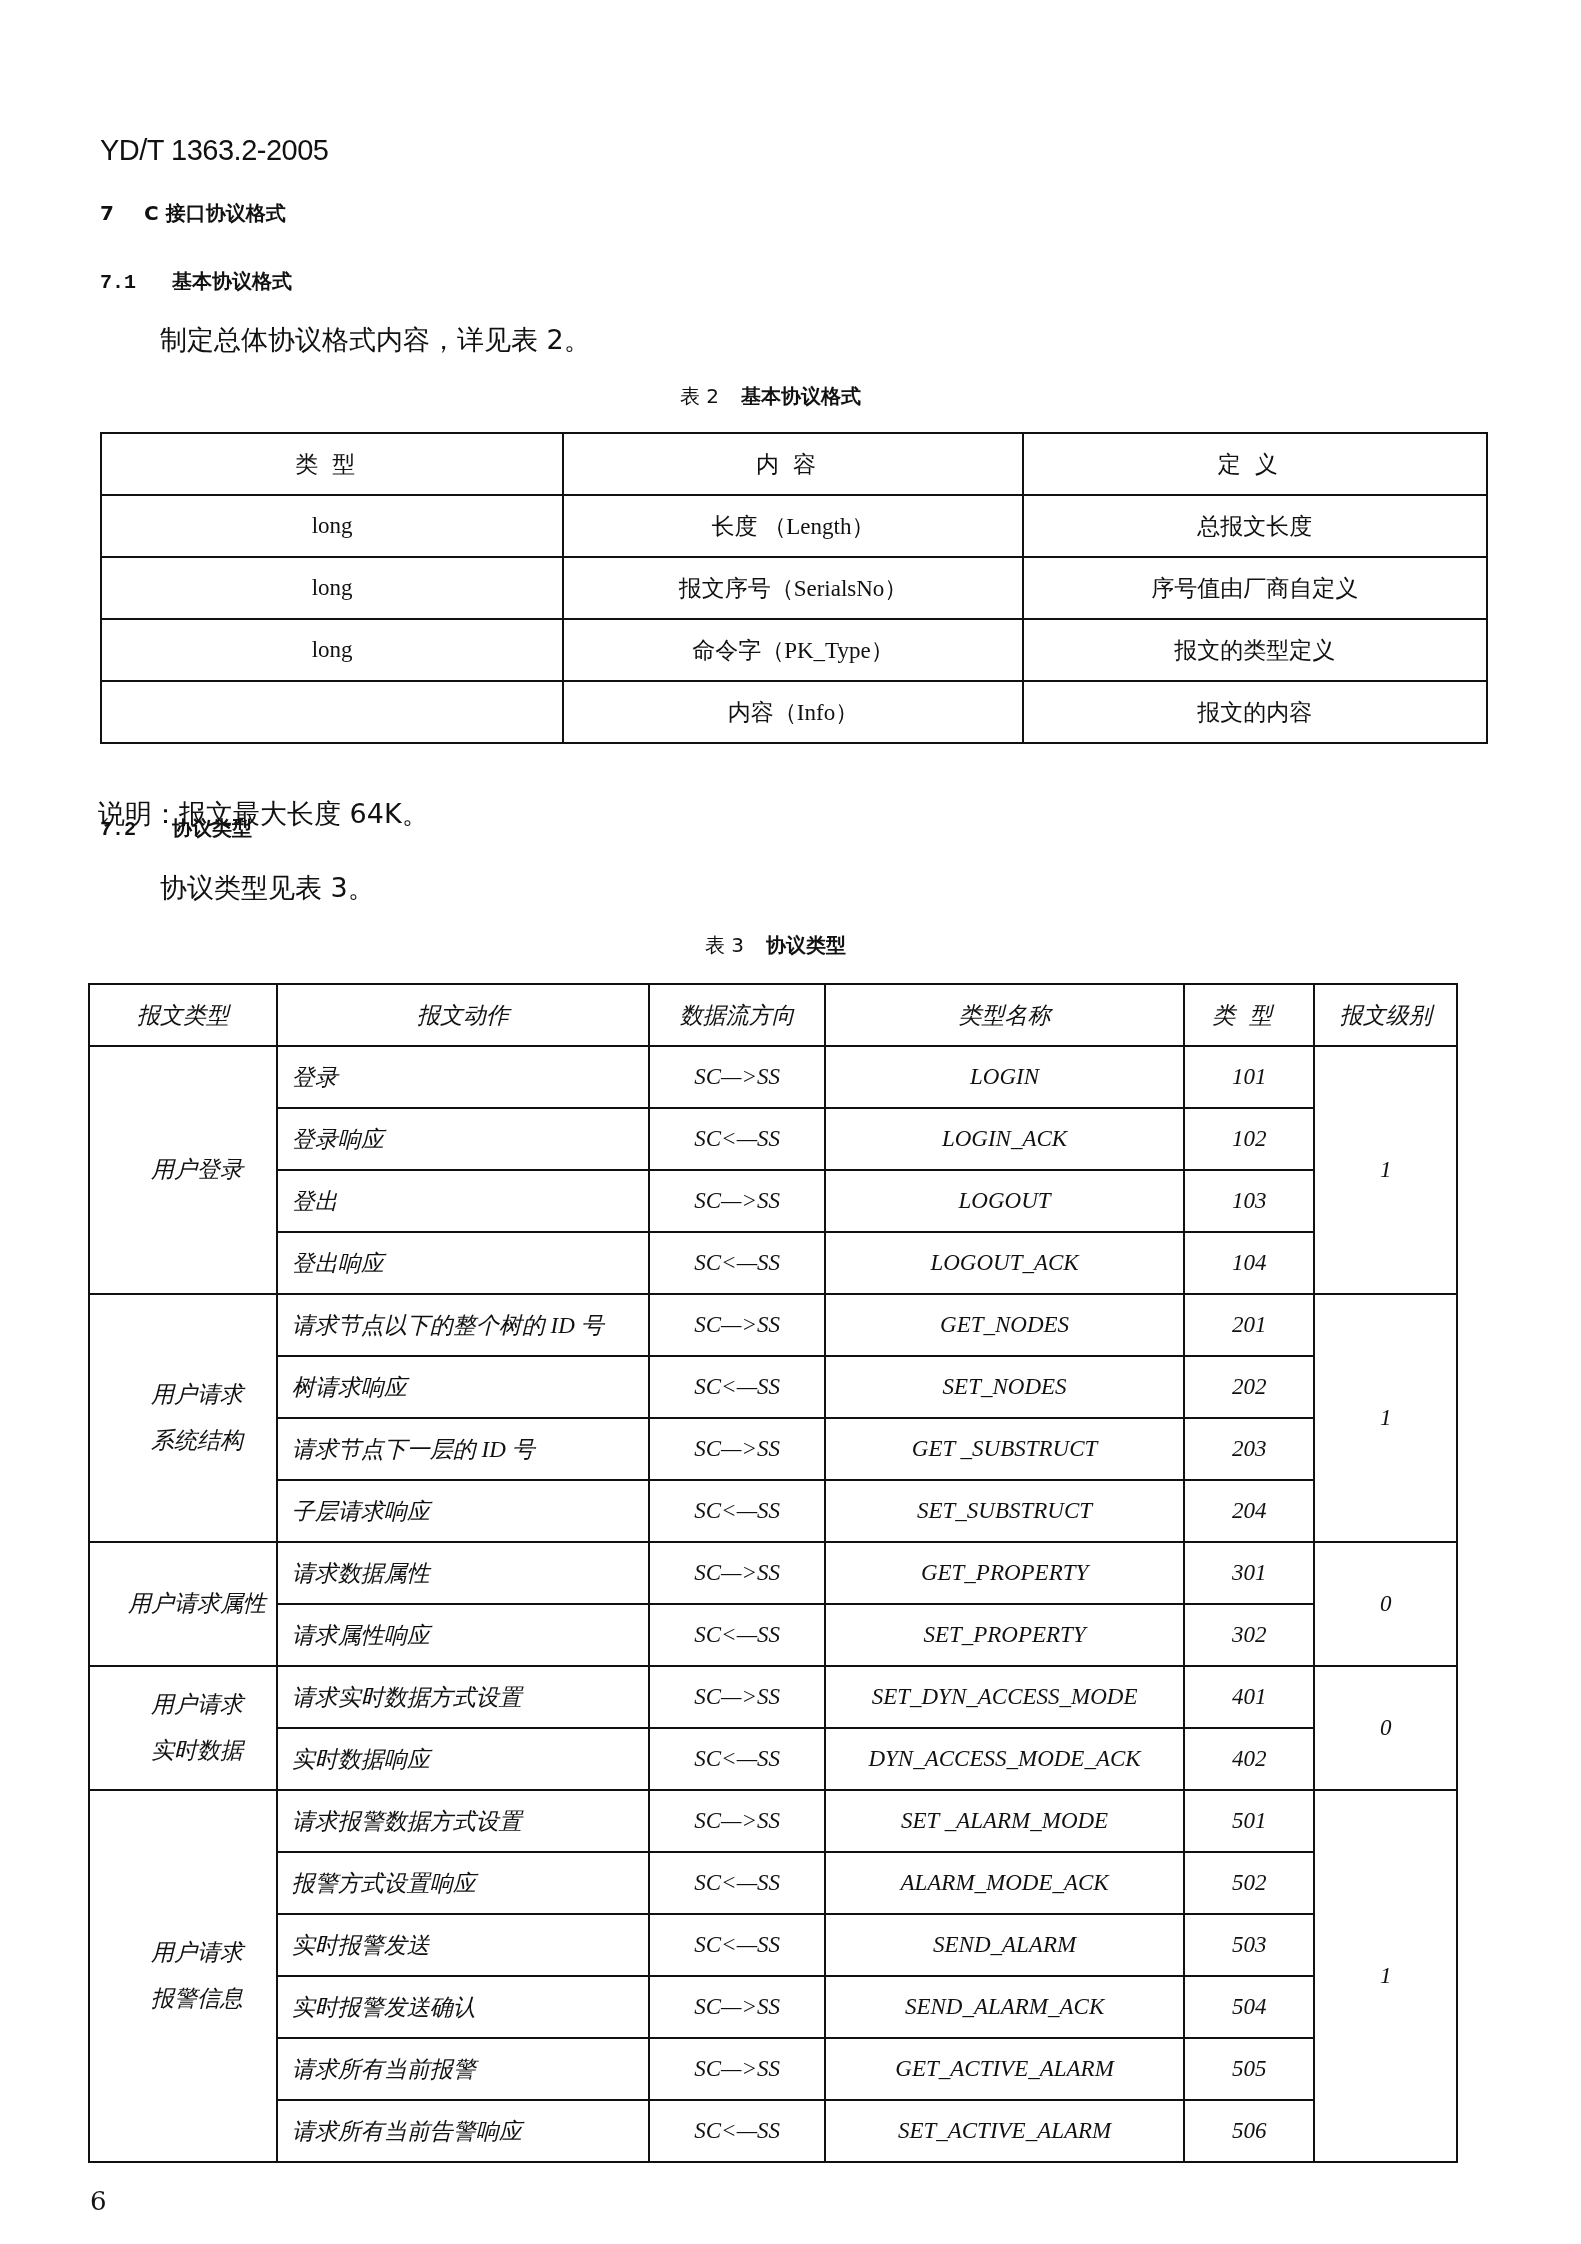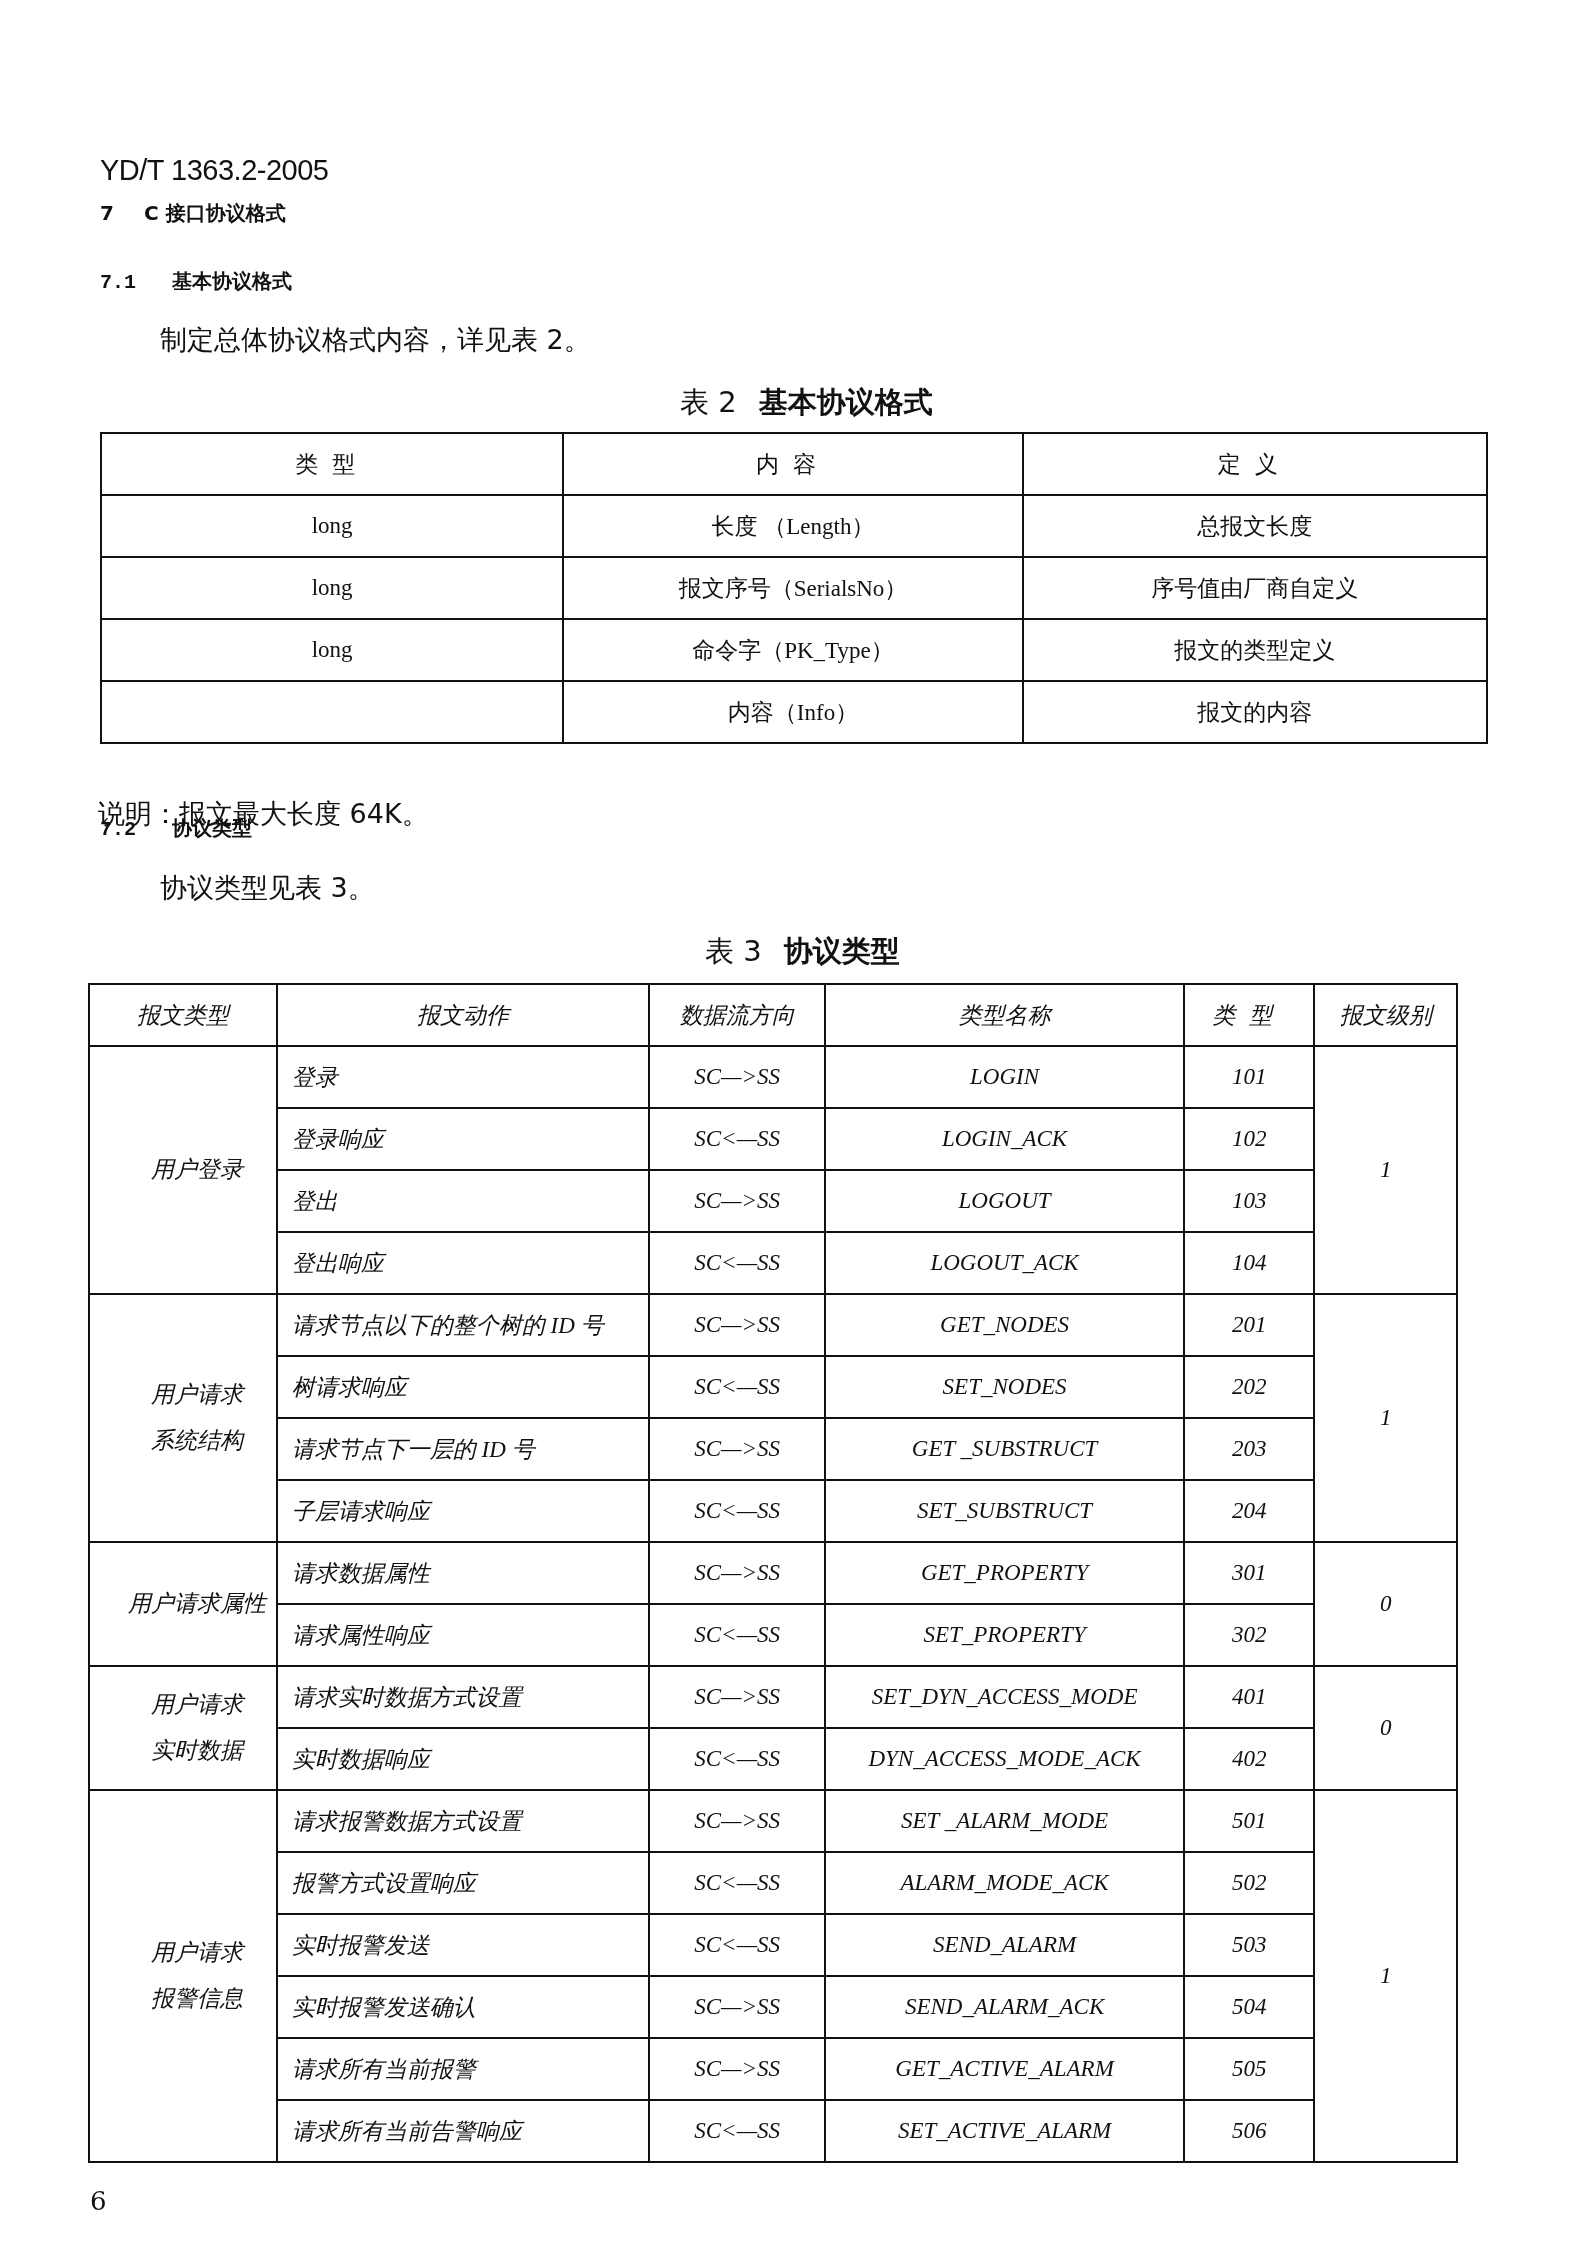--- a/index.html
+++ b/index.html
@@ -1,27 +1,27 @@
 <!DOCTYPE html>
 <html><head>
 <meta charset="utf-8">
 <style>
   html, body { margin: 0; padding: 0; background: #ffffff; }
   body {
     width: 1581px; height: 2244px; position: relative; overflow: hidden;
     font-family: "DejaVu Serif", "Liberation Serif", serif; color: #111;
   }
   .abs { position: absolute; }
-  .std-id { left: 100px; top: 134px; font-family: "Liberation Sans", "DejaVu Sans", sans-serif; font-size: 29px; letter-spacing: -0.5px; margin-top: 20px; }
+  .std-id { left: 100px; top: 134px; font-family: "Liberation Sans", "DejaVu Sans", sans-serif; font-size: 29px; letter-spacing: -0.5px; }
   .h1 { left: 100px; top: 200px; font-family: "DejaVu Sans", sans-serif; font-weight: bold; font-size: 20px; }
   .h1 .num { display: inline-block; width: 44px; }
   .h2 { left: 100px; top: 268px; font-family: Liberation Mono, monospace; font-weight: bold; font-size: 20px; }
   .h2 .num { display: inline-block; width: 72px; }
   .para { font-family: "DejaVu Sans", sans-serif; font-size: 27px; margin-top: 8px; }
-  .caption { font-family: "DejaVu Sans", sans-serif; font-size: 29px; text-align: right; }
+  .caption { font-family: "DejaVu Sans", sans-serif; font-size: 20px; text-align: right; }
   .caption .bold { font-weight: bold; }
   .caption .tno { margin-right: 22px; }
 
   table { border-collapse: collapse; position: absolute; font-family: "Liberation Serif", "DejaVu Serif", serif; }
   td, th { border: 2px solid #111; text-align: center; vertical-align: middle; font-size: 23px; font-weight: normal; padding: 0; }
   .t2 { left: 100px; top: 432px; width: 1388px; }
   .t2 td, .t2 th { height: 60px; }
   .t2 th { letter-spacing: 14px; }
   .t3 { left: 88px; top: 983px; width: 1370px; font-style: italic; }
   .t3 td, .t3 th { height: 60px; }

